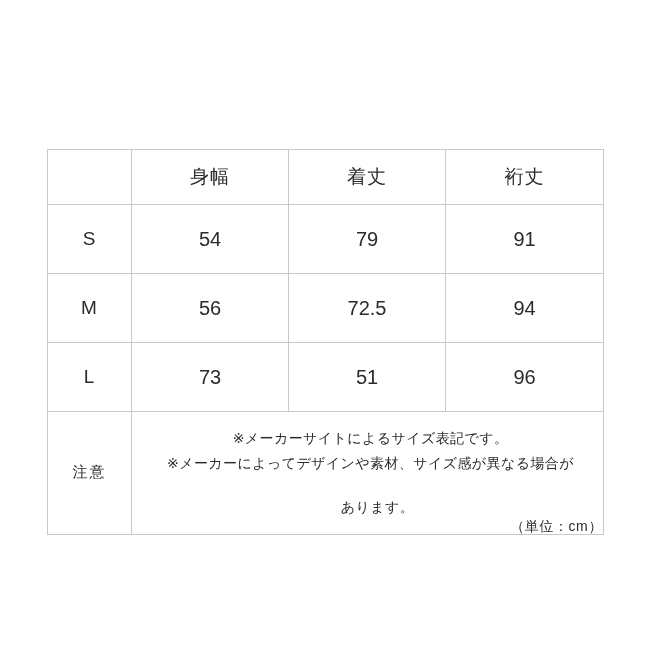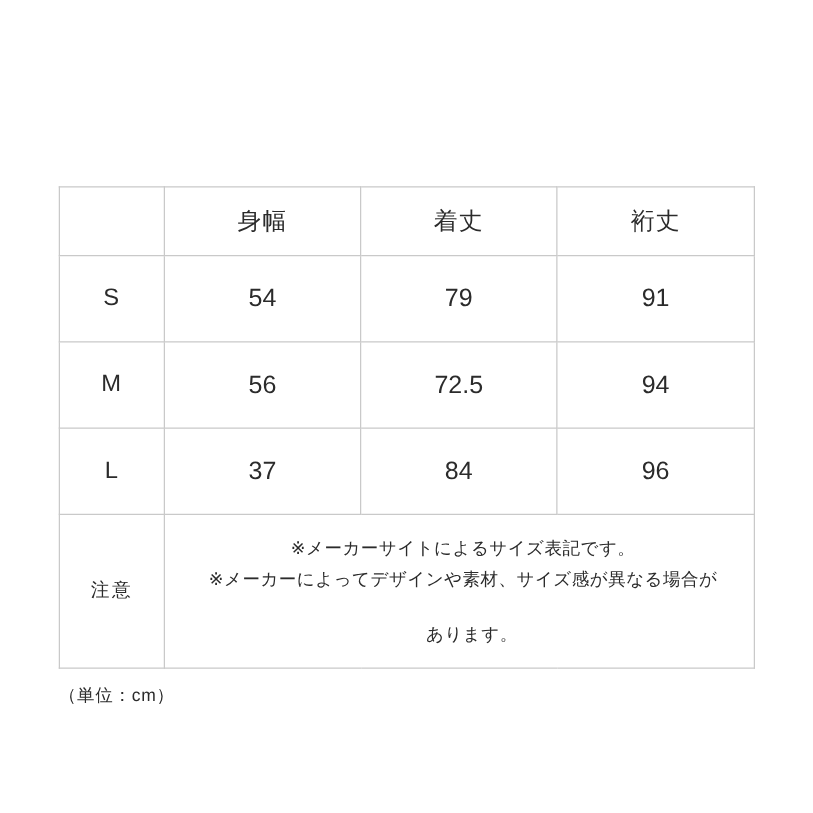--- a/index.html
+++ b/index.html
@@ -80,23 +80,23 @@
     letter-spacing: 0.4px;
     color: #2b2b2b;
   }
   .note-line.indent {
     padding-left: 14px;
     margin-top: 20px;
   }
   .unit {
     position: absolute;
     left: 47px;
-    top: 548px;
+    top: 518px;
     width: 556px;
-    text-align: left;
+    text-align: right;
     font-size: 14px;
     letter-spacing: 0.6px;
     color: #2b2b2b;
   }
 </style>
 </head>
 <body>
 
 <div class="page">
 
@@ -124,22 +124,22 @@
           <td>91</td>
         </tr>
         <tr>
           <td class="row-label">M</td>
           <td>56</td>
           <td>72.5</td>
           <td>94</td>
         </tr>
         <tr>
           <td class="row-label">L</td>
-          <td>37</td>
-          <td>84</td>
+          <td>73</td>
+          <td>51</td>
           <td>96</td>
         </tr>
         <tr class="note-row">
           <td class="row-label">注意</td>
           <td class="note-cell" colspan="3">
             <div class="note-line">※メーカーサイトによるサイズ表記です。</div>
             <div class="note-line">※メーカーによってデザインや素材、サイズ感が異なる場合が</div>
             <div class="note-line indent">あります。</div>
           </td>
         </tr>

